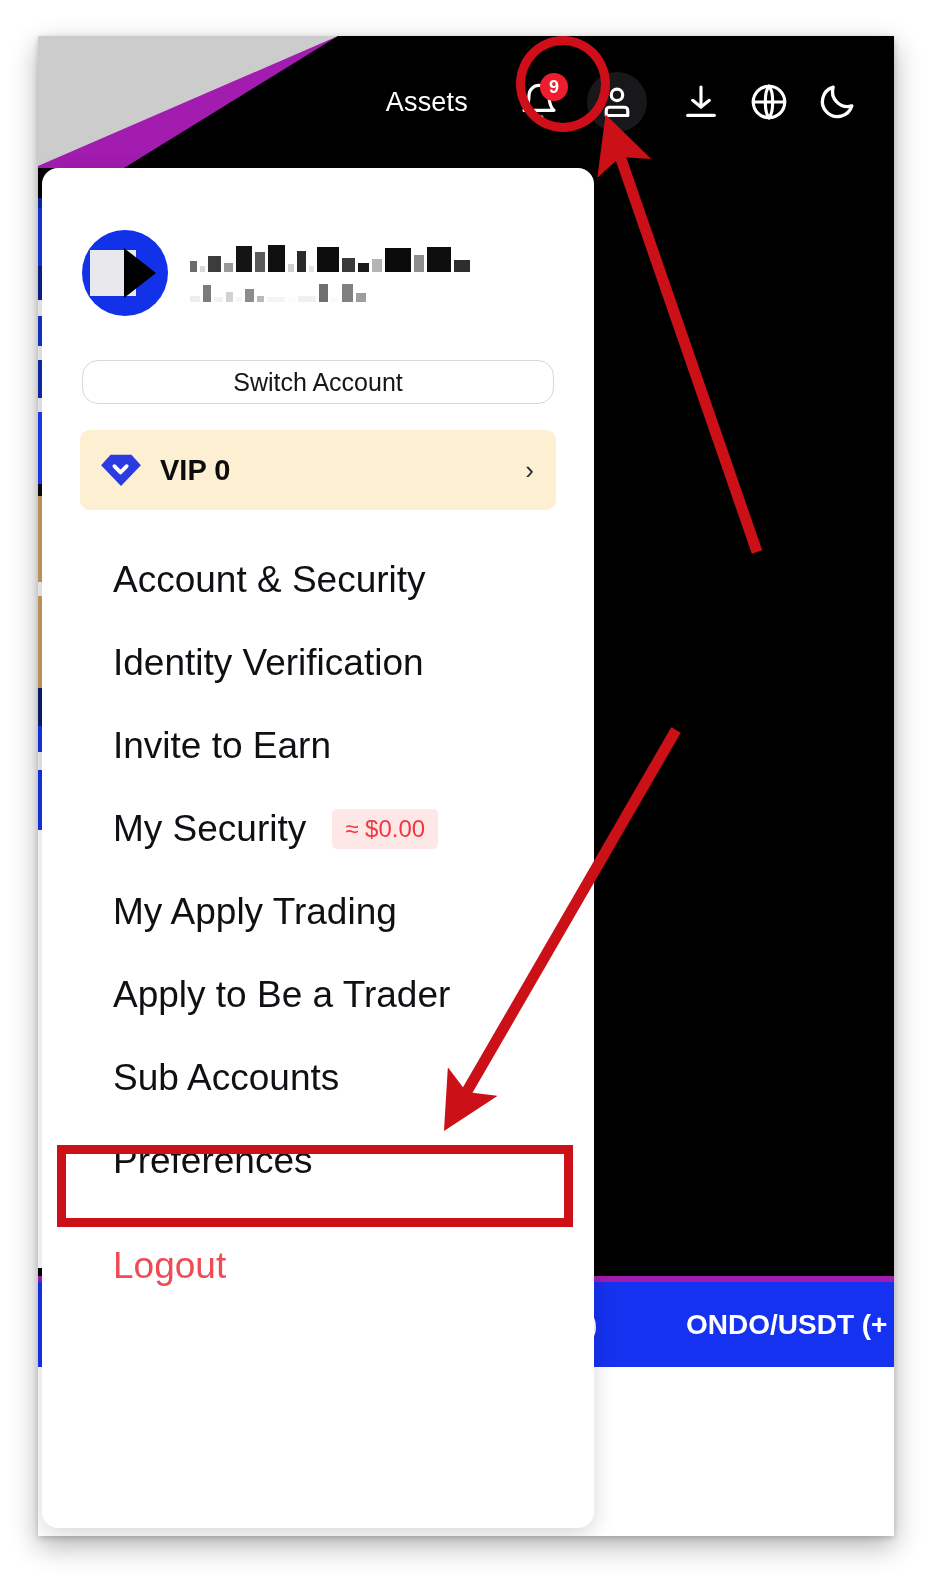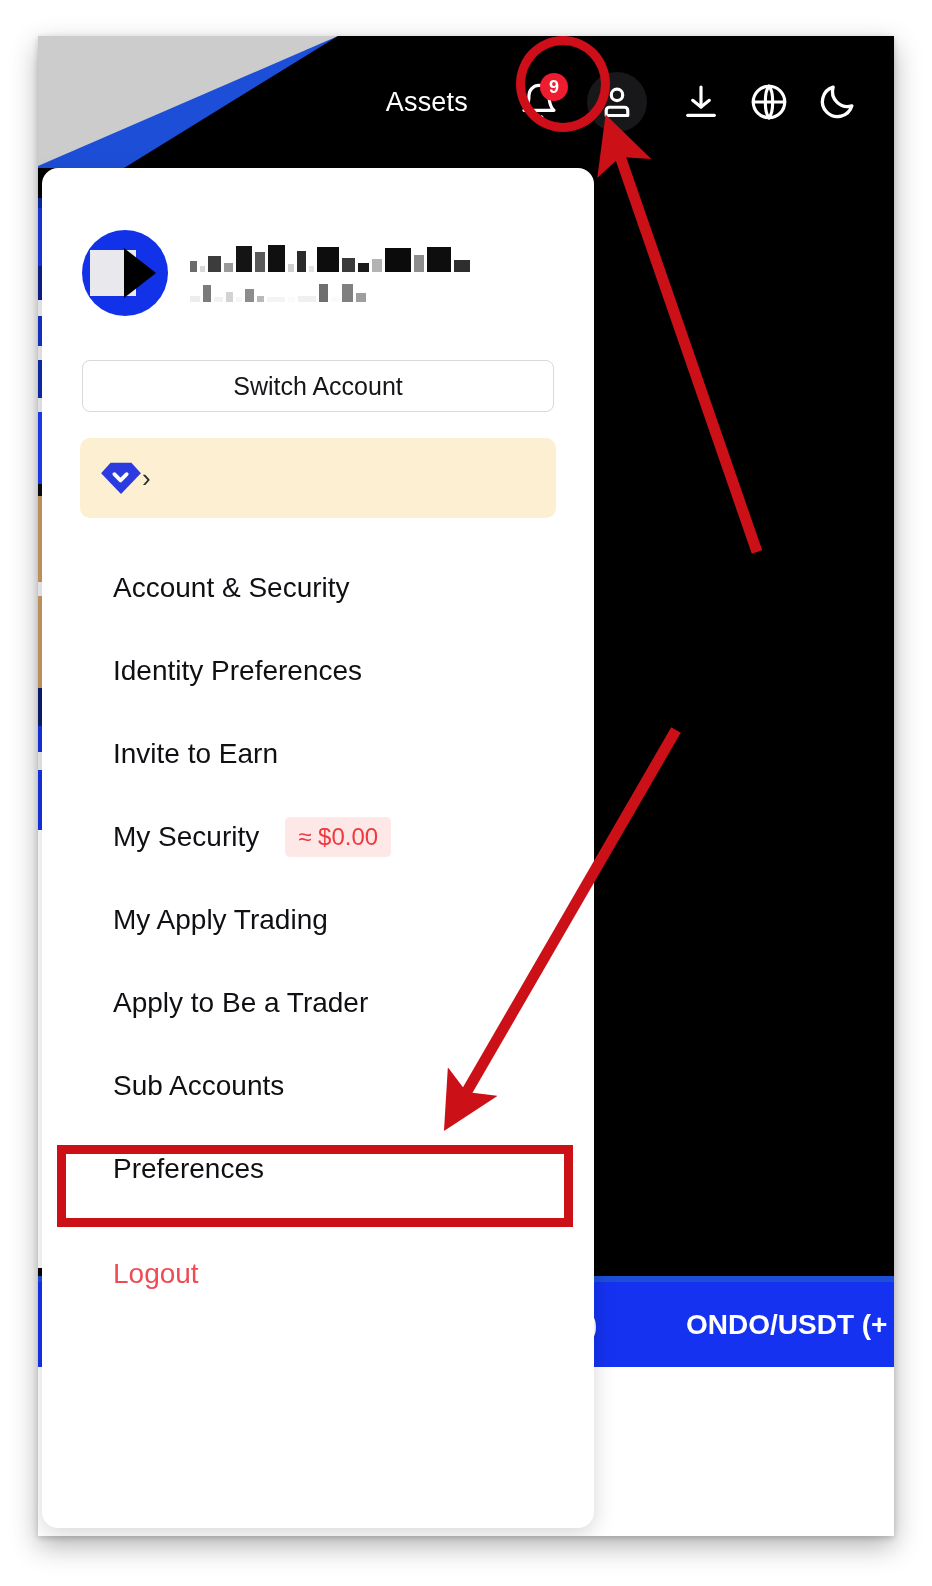--- a/index.html
+++ b/index.html
@@ -19,21 +19,21 @@
     background: #ffffff;
   }
 
   
   .app-frame {
     position: absolute;
     left: 38px;
     top: 36px;
     width: 856px;
     height: 1500px;
-    background: #1d4ed8;
+    background: #a21caf;
     box-shadow: 0 10px 26px rgba(0,0,0,0.30), 0 2px 6px rgba(0,0,0,0.18);
     overflow: hidden;
   }
 
   
   .corner-gray {
     position: absolute;
     left: 0;
     top: 0;
     width: 300px;
@@ -236,23 +236,23 @@
     flex-direction: column;
     gap: 12px;
   }
   .redact-row { display: flex; gap: 3px; align-items: flex-end; }
   .redact-row span { display: block; }
 
   .switch-account {
     margin: 44px auto 0 auto;
     display: block;
     width: 472px;
-    height: 52px;
+    height: 44px;
     border: 1px solid #d8d8dd;
-    border-radius: 8px;
+    border-radius: 16px;
     background: #ffffff;
     color: #16161a;
     font-size: 25px;
     font-family: "Liberation Sans", sans-serif;
     cursor: pointer;
   }
 
   .vip-banner {
     margin: 26px auto 0 auto;
     width: 476px;
@@ -283,21 +283,21 @@
   .menu-item {
     height: 83px;
     display: flex;
     align-items: center;
     padding-left: 71px;
     box-sizing: border-box;
     cursor: pointer;
     position: relative;
   }
   .menu-item-label {
-    font-size: 28px;
+    font-size: 37px;
     color: #101014;
     white-space: nowrap;
   }
   .menu-item.logout .menu-item-label { color: #EE4B55; }
 
   .voucher-badge {
     margin-left: 26px;
     background: #FDE7E7;
     color: #F0393F;
     font-size: 24px;
@@ -471,31 +471,32 @@
         </div>
       </div>
 
       <button class="switch-account">Switch Account</button>
 
       <div class="vip-banner">
         <svg width="42" height="36" viewBox="0 0 44 38">
           <path d="M11 3 H33 L43 14 L22 36 L1 14 Z" fill="#2B3BE0"></path>
           <path d="M15 15 L21.5 21.5 L28 15" fill="none" stroke="#ffffff" stroke-width="4" stroke-linecap="round" stroke-linejoin="round"></path>
         </svg>
+        <span class="vip-label">VIP 0</span>
         <span class="vip-chevron">›</span>
       </div>
 
       <div class="menu-list">
 
         <div class="menu-item">
           <span class="menu-item-label">Account &amp; Security</span>
         </div>
 
         <div class="menu-item">
-          <span class="menu-item-label">Identity Preferences</span>
+          <span class="menu-item-label">Identity Verification</span>
         </div>
 
         <div class="menu-item">
           <span class="menu-item-label">Invite to Earn</span>
         </div>
 
         <div class="menu-item">
           <span class="menu-item-label">My Security</span>
           <span class="voucher-badge">≈ $0.00</span>
         </div>

